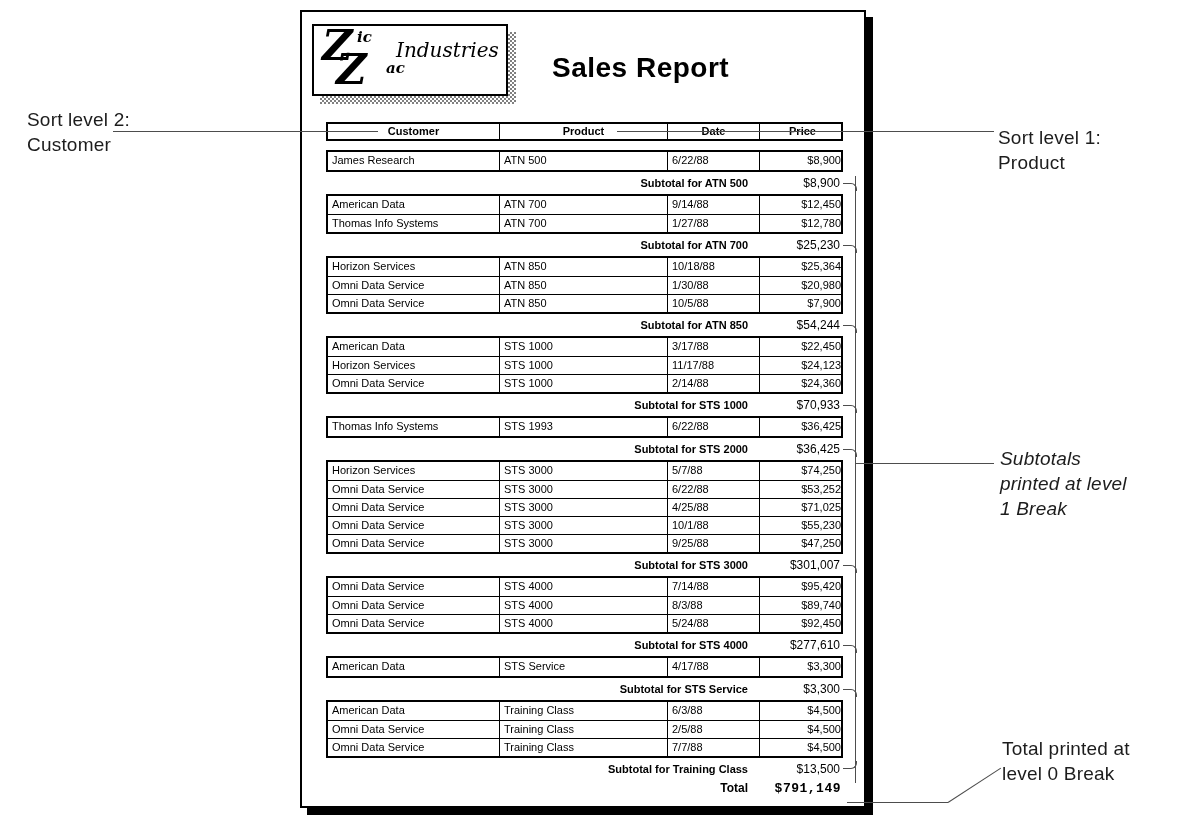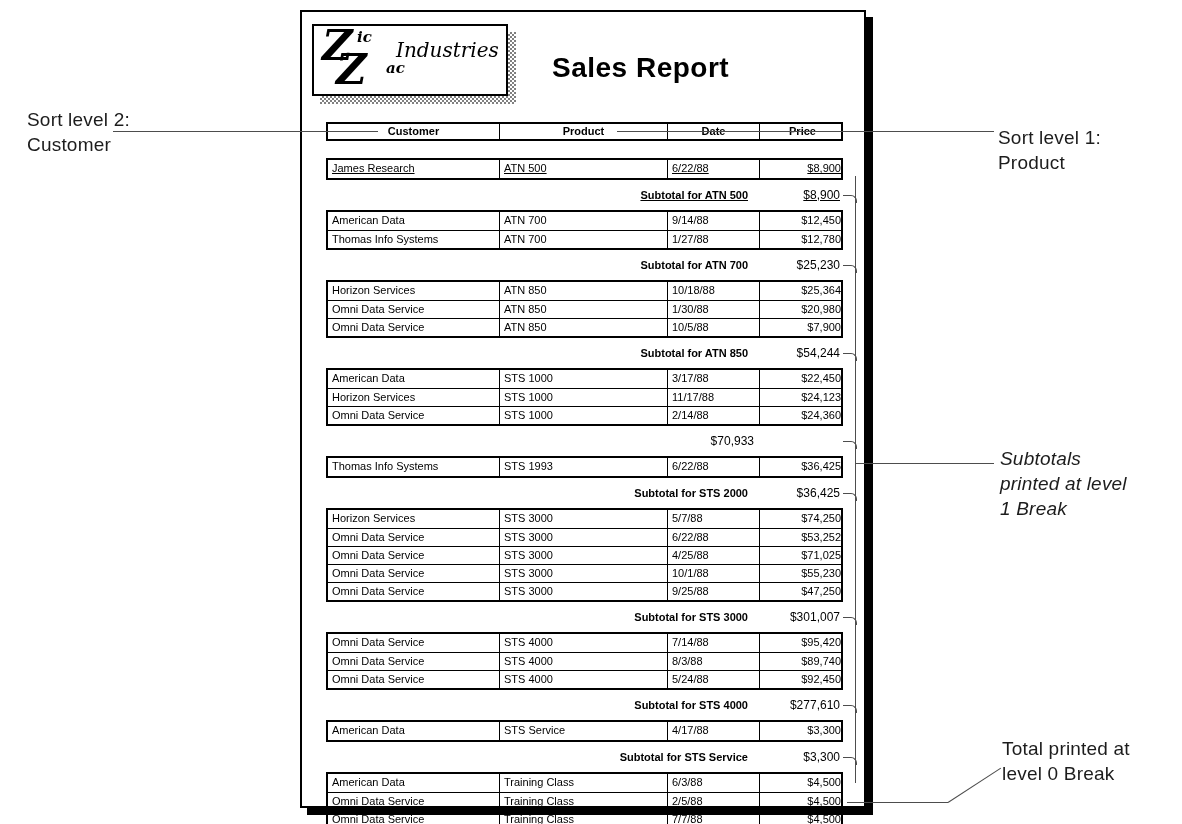--- a/index.html
+++ b/index.html
@@ -32,29 +32,29 @@
   .title {
     position:absolute; left:250px; top:40px; width:280px; text-align:left;
     font-size:28px; font-weight:bold; letter-spacing:0.5px;
   }
   
   .table { position:absolute; left:24px; top:110px; width:517px; font-size:11px; }
   .cols { display:grid; grid-template-columns:171px 168px 92px 86px; }
   .thead { border:2px solid #000; height:19px; }
   .thead .hc { font-weight:bold; text-align:center; line-height:15px; }
   .hc + .hc { border-left:1px solid #000; }
-  .group:first-child { margin-top:17px;text-decoration:underline; }
+  .group:first-child { margin-top:9px; }
   .rows-box { border:2px solid #000; }
   .t-row { height:18px; line-height:17px; }
   .t-row + .t-row { border-top:1px solid #000; }
   .td { padding-left:4px; white-space:nowrap; overflow:hidden; }
   .td + .td { border-left:1px solid #000; }
   .td.price { text-align:right; padding-right:4px; }
   .subtotal {
-    position:relative; height:30px; display:grid; grid-template-columns:431px 86px; align-items:center;
+    position:relative; height:22px; display:grid; grid-template-columns:431px 86px; align-items:center;
   }
   .subtotal .st-label { font-weight:bold; text-align:right; padding-right:9px; }
   .subtotal .st-value { font-size:12px; text-align:right; padding-right:3px; }
   .subtotal::after {
     content:""; position:absolute; right:-14px; top:50%; width:13px; height:7px;
     border-top:1px solid #4d4d4d; border-right:1px solid #4d4d4d; border-top-right-radius:6px;
   }
   .group:last-child .subtotal::after {
     top:auto; bottom:50%; border-top:none; border-top-right-radius:0;
     border-bottom:1px solid #4d4d4d; border-bottom-right-radius:6px;
@@ -195,20 +195,21 @@
   </div>
 
   <div class="t-row cols">
     <div class="td">Omni Data Service</div>
     <div class="td">STS 1000</div>
     <div class="td">2/14/88</div>
     <div class="td price">$24,360</div>
   </div>
 </div>
     <div class="subtotal">
+      <div class="st-label">Subtotal for STS 1000</div>
       <div class="st-value">$70,933</div>
     </div>
   </div>
 
   <div class="group">
     <div class="rows-box">
   <div class="t-row cols">
     <div class="td">Thomas Info Systems</div>
     <div class="td">STS 1993</div>
     <div class="td">6/22/88</div>

